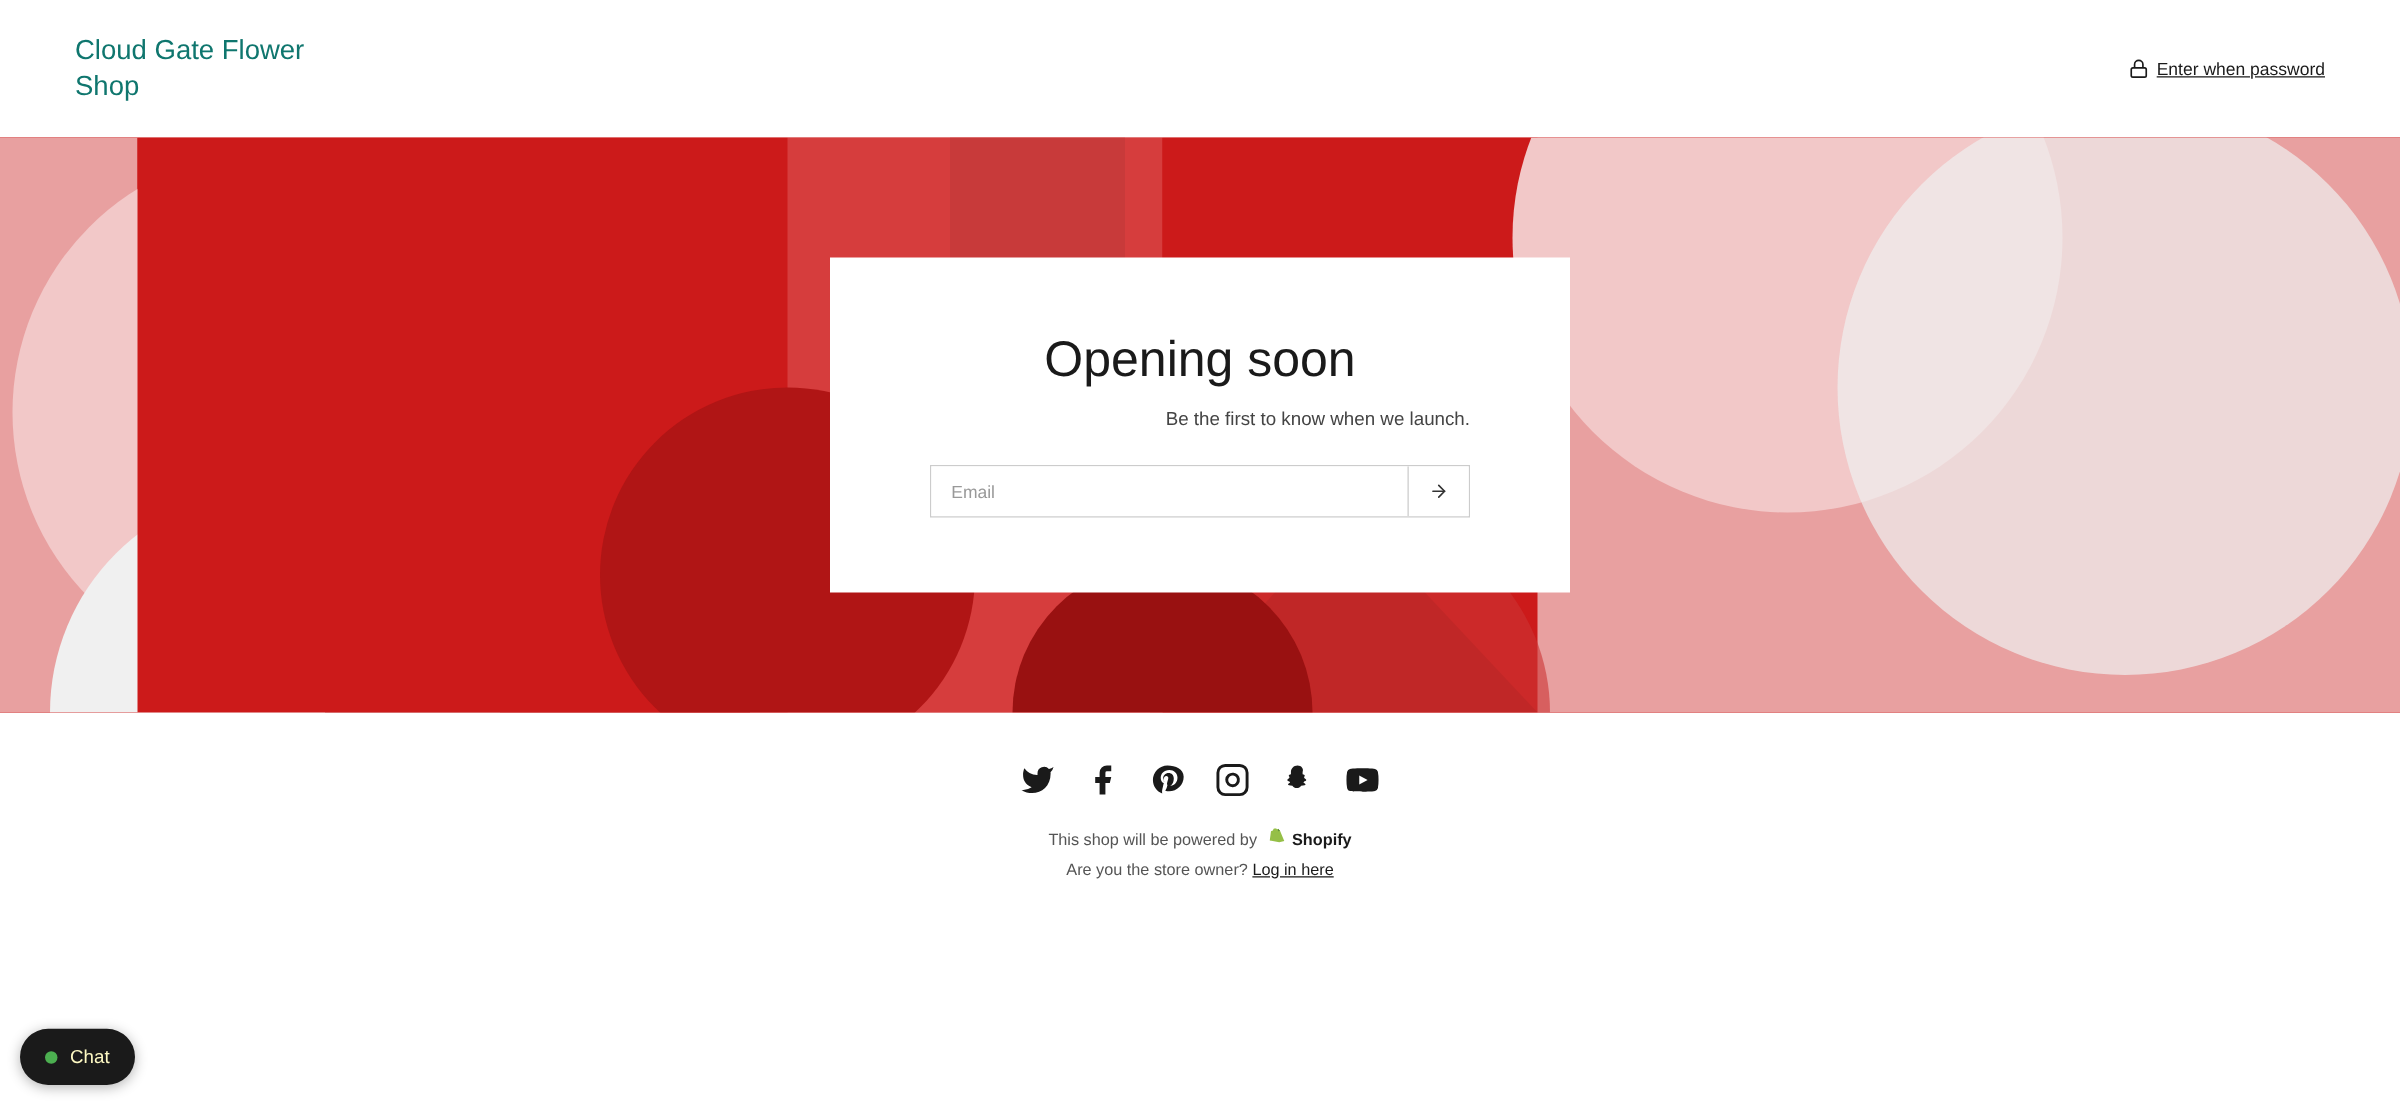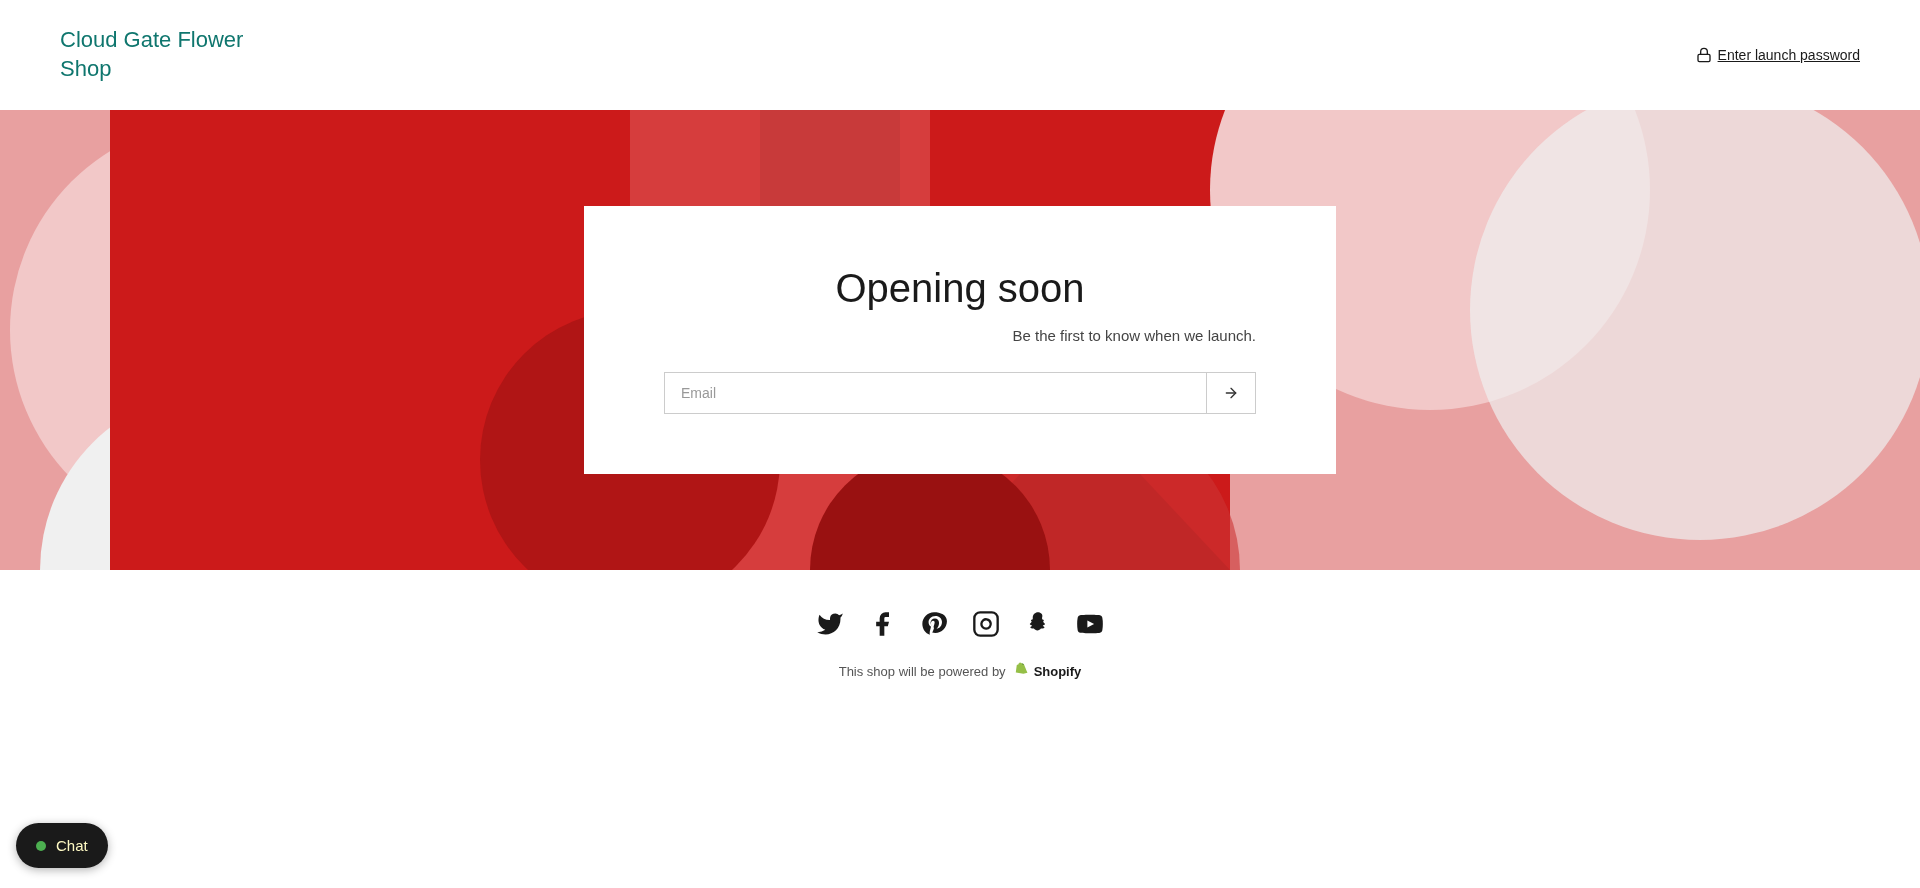--- a/index.html
+++ b/index.html
@@ -44,21 +44,21 @@
       overflow: hidden;
     }
 
     
     .opening-card {
       position: absolute;
       top: 50%;
       left: 50%;
       transform: translate(-50%, -50%);
       background: #fff;
-      width: 752px;
+      width: 592px;
       padding: 60px 80px;
       text-align: center;
       z-index: 10;
     }
     .opening-title {
       font-size: 40px;
       font-weight: 400;
       color: #1a1a1a;
       margin-bottom: 16px;
     }
@@ -173,21 +173,21 @@
 </head>
 <body>
 
 <header class="header">
   <div class="store-title">Cloud Gate Flower Shop</div>
   <a class="password-link">
     <svg class="lock-icon" viewBox="0 0 24 24" fill="none" stroke="currentColor" stroke-width="2">
       <rect x="3" y="11" width="18" height="11" rx="2" ry="2"></rect>
       <path d="M7 11V7a5 5 0 0 1 10 0v4"></path>
     </svg>
-    <span>Enter launch password</span>
+    <span>Enter when password</span>
   </a>
 </header>
 
 <section class="hero">
 
   <svg style="position:absolute;inset:0;width:100%;height:100%;" viewBox="0 0 1920 460" preserveAspectRatio="xMidYMid slice" xmlns="http://www.w3.org/2000/svg">
 
     <rect width="1920" height="460" fill="#cc1a1a"></rect>
 
     <rect x="0" y="0" width="110" height="460" fill="#e8a0a0"></rect>
@@ -284,18 +284,22 @@
     <span>This shop will be powered by</span>
     <span class="shopify-logo">
       <svg width="18" height="18" viewBox="0 0 109.5 124.5">
         <path d="M74.7 14.8s-.3-.2-.9-.3c-.1 0-6.1-.5-6.1-.5s-4.8-4.8-5.4-5.4c-.5-.5-1.6-.3-2-.2l-2.7.8C56.7 6.8 54.5 4 51 4c-.1 0-.2 0-.3.1C49.9 3.4 49 3 48.2 3c-7.3 0-10.8 9.1-11.9 13.7l-8.1 2.5c-2.4.7-2.5.8-2.8 3-.2 1.7-6.5 50.1-6.5 50.1l52.5 9.8 28.4-7C99.8 75.1 74.7 14.8 74.7 14.8z" fill="#95BF47"></path>
         <path d="M73.8 14.5c-.6.2-1.3.4-2 .6C70.5 11.3 68.8 8 65.6 7c-3.3 8.7-1.9 13.8 1.9 13.8.3 0 .7-.1 1-.2l3.4-1C72.5 19 74.8 15.8 73.8 14.5z" fill="#5E8E3E"></path>
         <path d="M51 4.1c.4.4.7 1 1 1.8-2.7.8-5.6 1.7-8.5 2.6.9-3.3 2.9-6.5 5.2-7.3.9.3 1.7.9 2.3 2.9z" fill="white"></path>
       </svg>
       <strong>Shopify</strong>
     </span>
   </p>
+  <p class="owner-text">
+    <span>Are you the store owner?</span>
+    <a>Log in here</a>
+  </p>
 </footer>
 
 <div class="chat-bubble">
   <span class="chat-dot"></span>
   <span>Chat</span>
 </div>
 
 </body></html>

